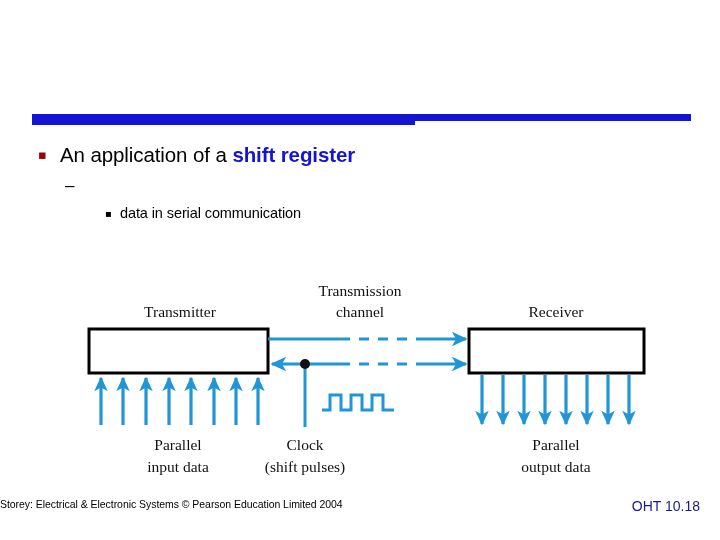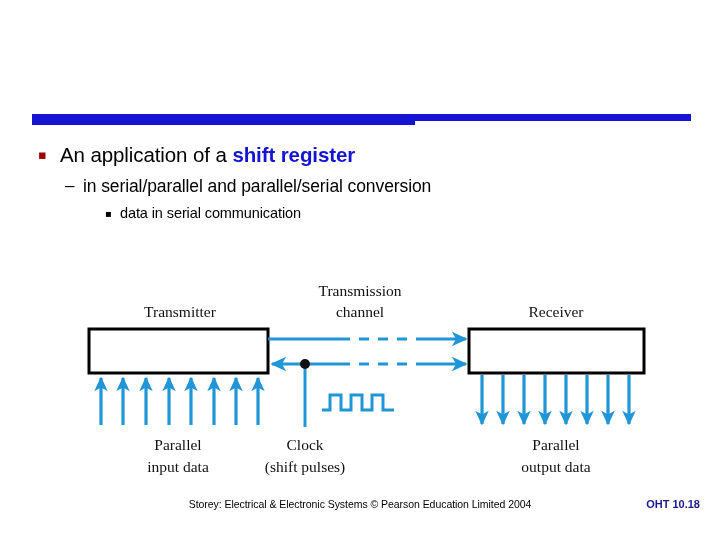--- a/index.html
+++ b/index.html
@@ -105,30 +105,30 @@
   
   #footer {
     position: absolute;
     left: 0; top: 498px;
     width: 720px; height: 20px;
   }
   #footer-credit {
     position: absolute;
     left: 0; top: 0;
     width: 720px;
-    text-align: center;
+    text-align: left;
     font-size: 10.5px;
     color: #000000;
     letter-spacing: -0.05px;
   }
   #footer-oht {
     position: absolute;
     right: 20px; top: 0;
-    font-size: 11px;
-    font-weight: bold;
+    font-size: 14px;
+    font-weight: normal;
     color: #1a1a8c;
   }
 </style>
 </head>
 <body>
 
 <div id="header-rule">
   <div class="rule-seg" id="rule-thick"></div>
   <div class="rule-seg" id="rule-mid"></div>
   <div class="rule-seg" id="rule-thin"></div>
@@ -136,21 +136,20 @@
 
 <div id="bullets">
 
   <div class="b-row lvl1">
     <span class="b-mark">▪</span>
     <span class="b-text"><span>An application of a </span><b>shift register</b></span>
   </div>
 
   <div class="b-row lvl2">
     <span class="b-mark">–</span>
-    <span class="b-text">in serial/parallel and parallel/serial conversion</span>
   </div>
 
   <div class="b-row lvl3">
     <span class="b-mark">▪</span>
     <span class="b-text">data in serial communication</span>
   </div>
 
 </div>
 
 <div id="diagram">

